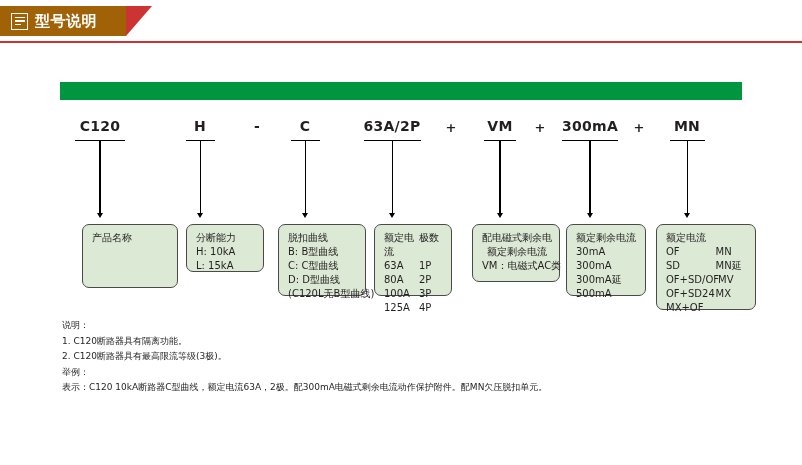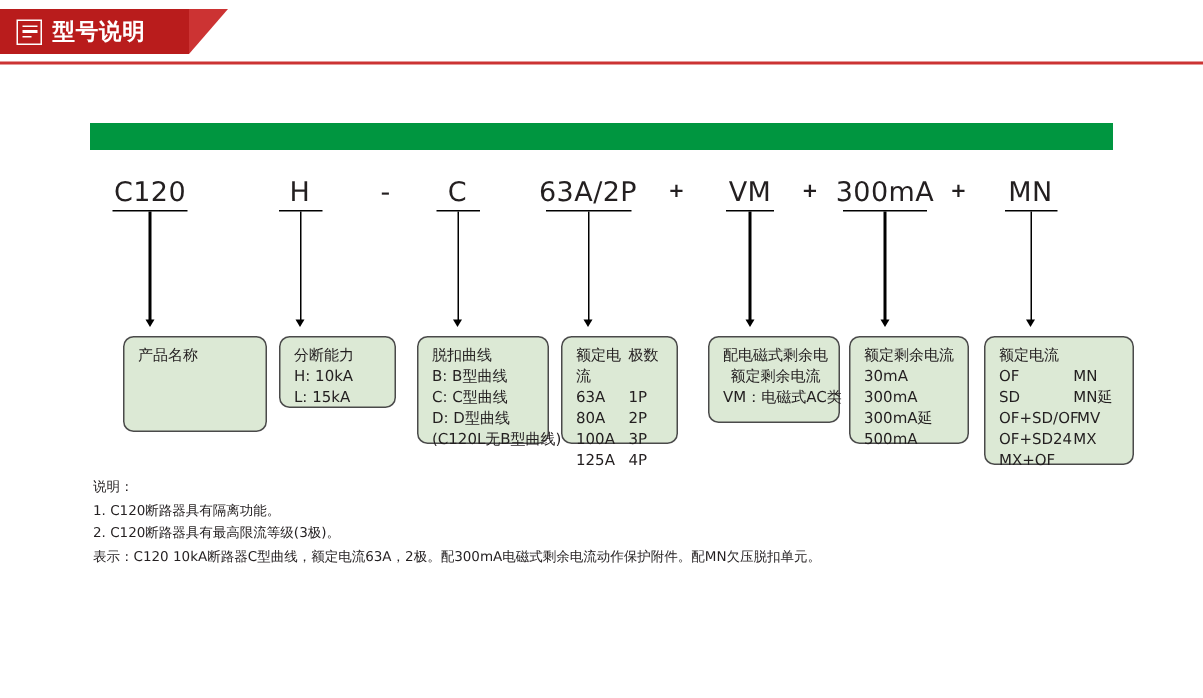--- a/index.html
+++ b/index.html
@@ -16,21 +16,21 @@
     overflow: hidden;
   }
 
   
   .header-banner {
     position: absolute;
     left: 0;
     top: 6px;
     width: 126px;
     height: 30px;
-    background: #b91c1c;
+    background: #a16207;
     display: flex;
     align-items: center;
   }
   .header-banner-tail {
     position: absolute;
     left: 126px;
     top: 6px;
     width: 0;
     height: 0;
     border-top: 30px solid #cc3333;
@@ -97,22 +97,22 @@
   .code-row {
     position: absolute;
     left: 60px;
     top: 118px;
     width: 700px;
     height: 24px;
   }
   .code-token {
     position: absolute;
     top: 0;
-    font-size: 18px;
-    font-weight: normal;
+    font-size: 14px;
+    font-weight: bold;
     white-space: nowrap;
     text-align: center;
     transform: translateX(-50%);
     letter-spacing: 0.3px;
   }
   .code-plus {
     position: absolute;
     top: 2px;
     font-size: 13px;
     font-weight: bold;
@@ -335,14 +335,15 @@
   <div class="legend-cols legend-cols-wide">
     <span class="col-a">MX+OF</span>
     <span class="col-b"></span>
   </div>
 </div>
 
 <div class="notes">
   <div>说明：</div>
   <div>1. C120断路器具有隔离功能。</div>
   <div>2. C120断路器具有最高限流等级(3极)。</div>
+  <div>举例：</div>
   <div>表示：C120 10kA断路器C型曲线，额定电流63A，2极。配300mA电磁式剩余电流动作保护附件。配MN欠压脱扣单元。</div>
 </div>
 
 </body></html>

